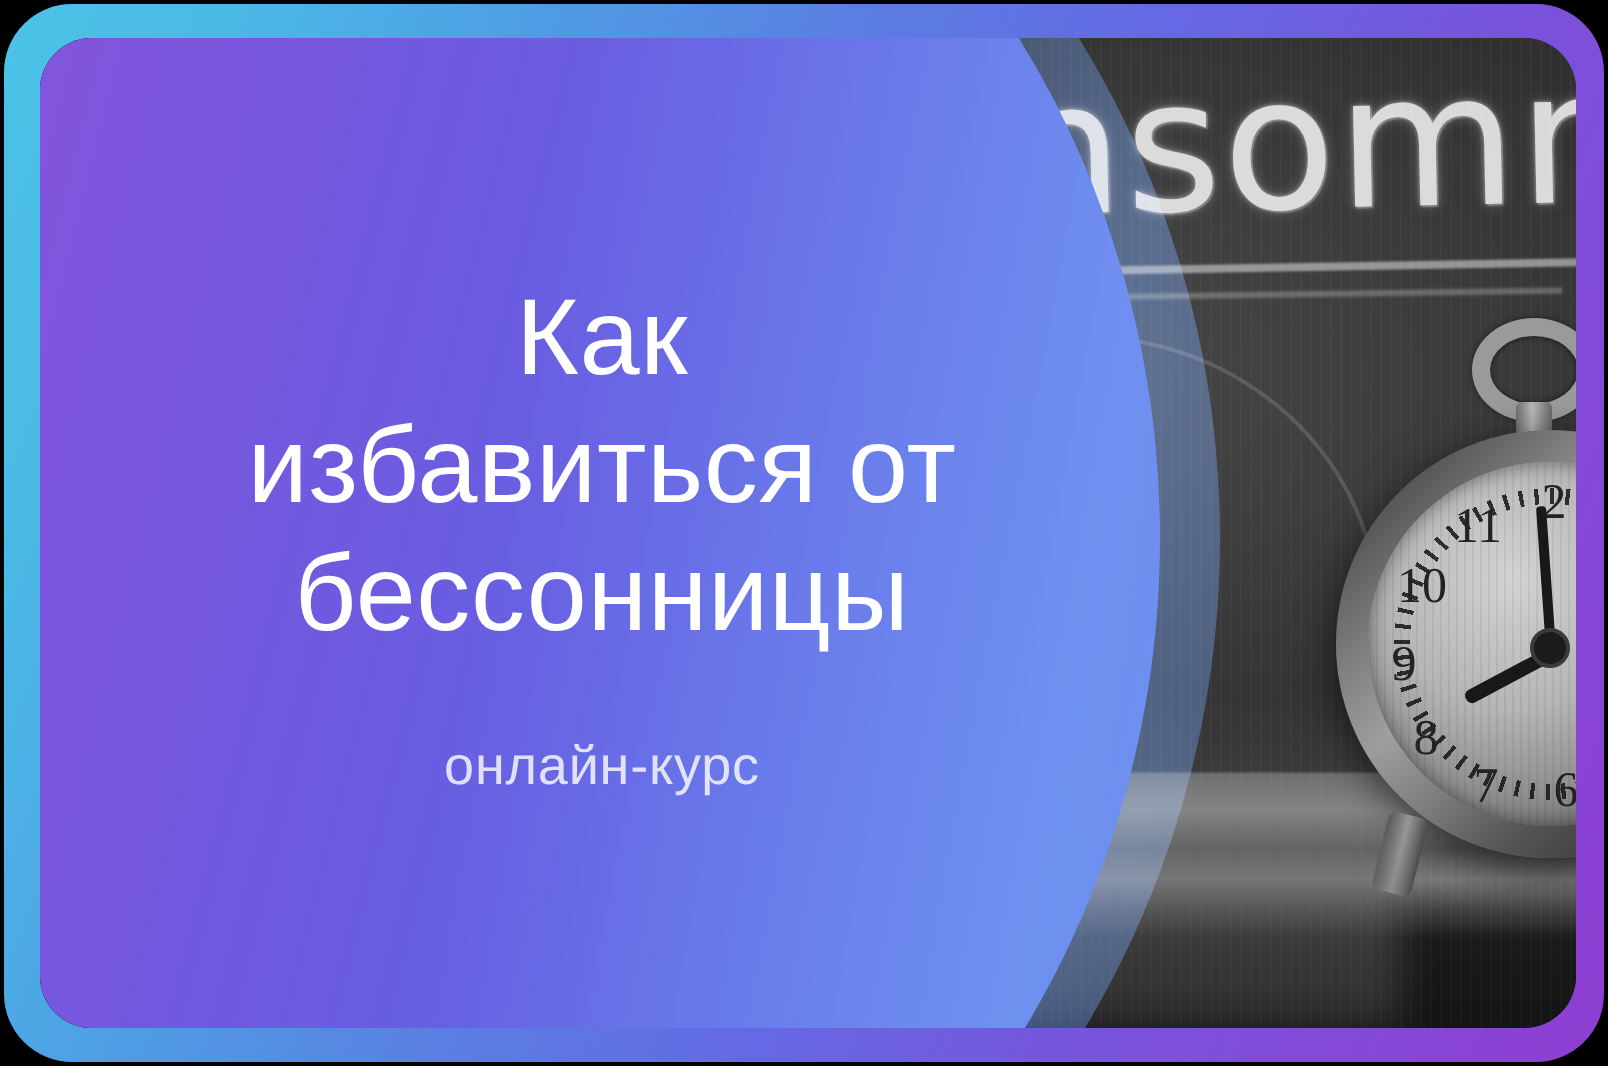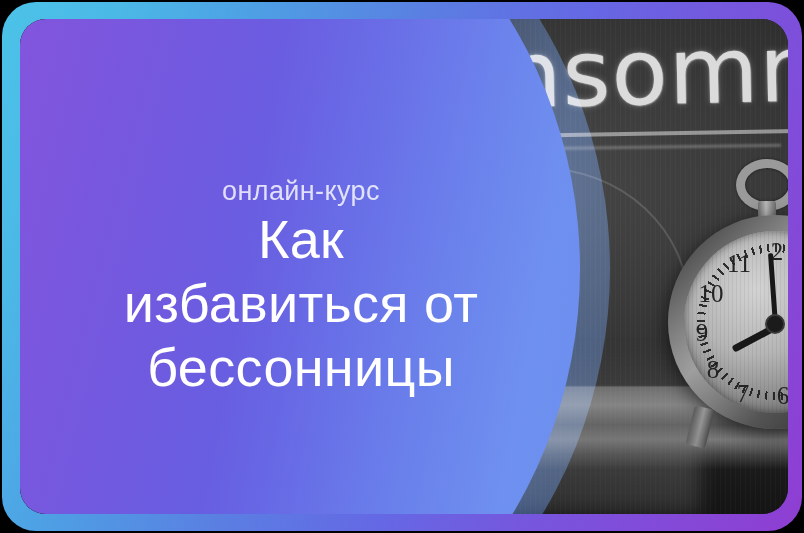--- a/index.html
+++ b/index.html
@@ -318,20 +318,20 @@
         <div id="clock-foot"></div>
       </div>
 
       <div id="lower-blue-haze"></div>
     </div>
 
     <div id="gradient-overlay"></div>
     <div id="overlay-edge-sheen"></div>
 
     <div id="text-block">
-      <div id="course-subtitle">онлайн-курс</div>
       <div id="course-title">Как
 избавиться от
 бессонницы</div>
+      <div id="course-subtitle">онлайн-курс</div>
     </div>
 
   </div>
 </div>
 
 </body></html>

